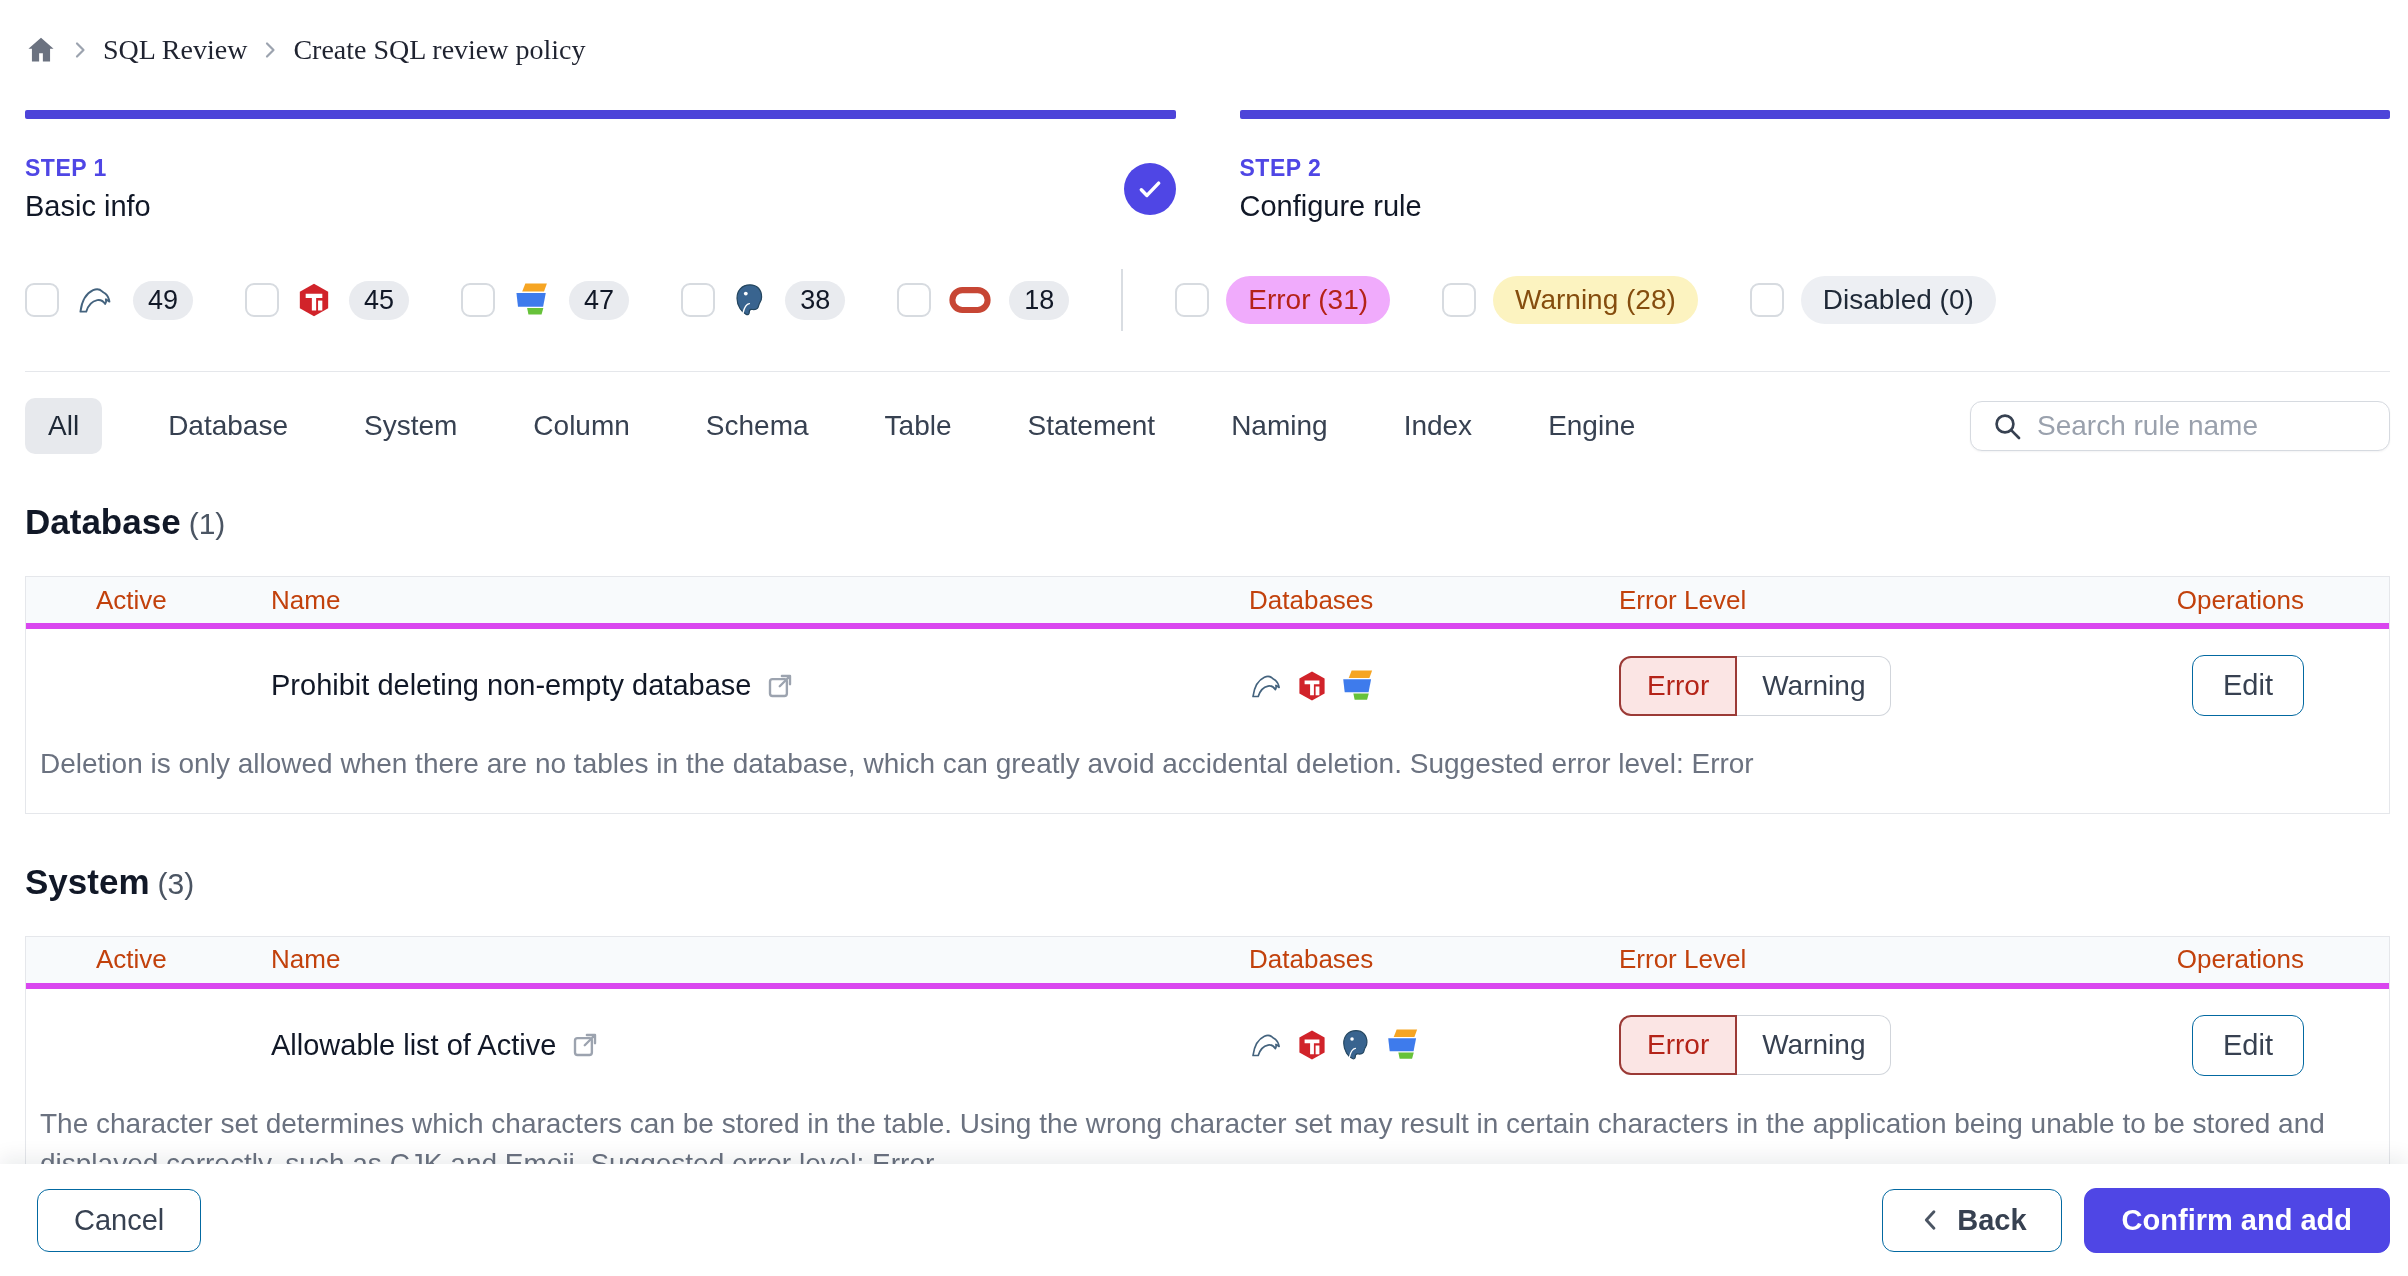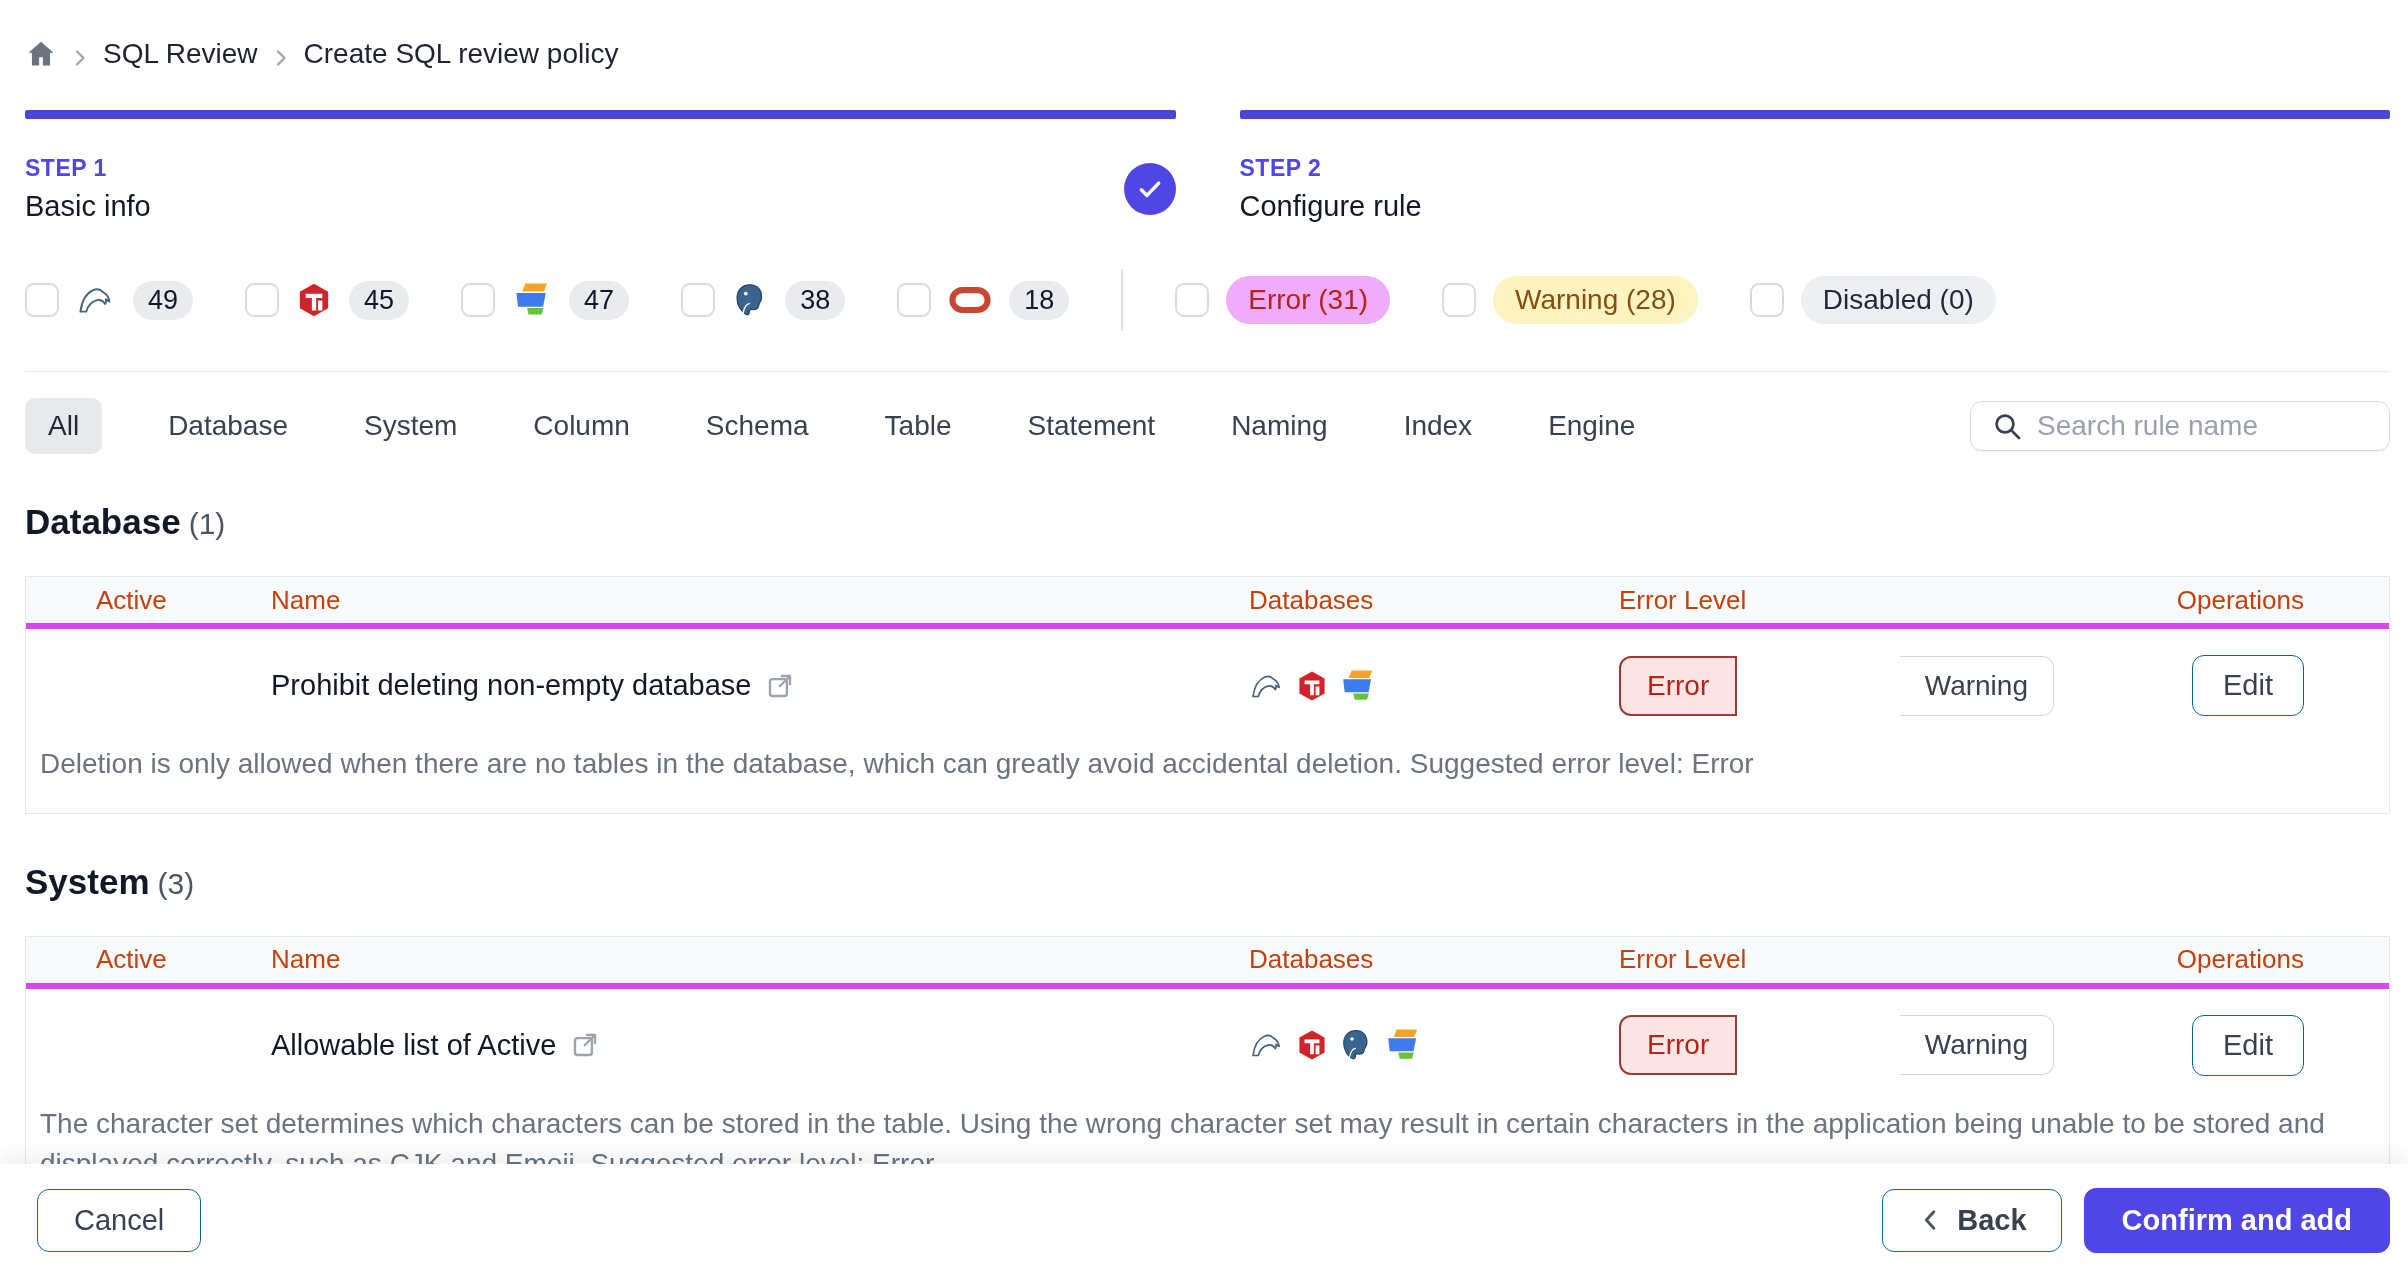--- a/index.html
+++ b/index.html
@@ -4,21 +4,21 @@
 <style>
   * { box-sizing: border-box; margin: 0; padding: 0; }
   html,body { width:2408px; height:1276px; overflow:hidden; }
   body {
     font-family: "Liberation Sans", sans-serif;
     background:#ffffff; color:#111827; position:relative;
   }
   .page { padding: 0 18px 0 25px; }
 
   
-  .breadcrumb { display:flex; align-items:flex-end; gap:11px; padding-top:30px; height:70px; }
+  .breadcrumb { display:flex; align-items:center; gap:11px; padding-top:30px; height:70px;font-family:Liberation Serif, serif; }
   .crumb { font-size:28px; color:#1f2330; font-weight:500; }
   .crumb.current { font-weight:400; }
 
   
   .steps { display:flex; gap:64px; margin-top:40px; }
   .step { flex:1; }
   .step-bar { height:9px; background:#4d44d9; border-radius:2px; }
   .step-body { display:flex; justify-content:space-between; align-items:center; margin-top:36px; }
   .step-label { color:#4f46e5; font-weight:700; font-size:23px; letter-spacing:.5px; }
   .step-title { font-size:29px; color:#111827; font-weight:500; margin-top:8px; }
@@ -58,21 +58,21 @@
     align-items:center; padding:0 85px 0 70px; }
   .thead { background:#f8fafc; border-bottom:6px solid #d946ef; height:52px;
     color:#c2410c; font-size:26px; font-weight:500; }
   .thead .ops-col { text-align:right; }
   .rulerow { padding-top:26px; padding-bottom:22px; }
   .toggle { width:78px; height:48px; background:#4f46e5; border-radius:26px; position:relative; }
   .toggle::after { content:''; position:absolute; right:5px; top:5px; width:38px; height:38px;
     background:#fff; border-radius:50%; }
   .rule-name { display:flex; align-items:center; gap:14px; font-size:29px; color:#111827; }
   .db-icons { display:flex; align-items:center; gap:11px; }
-  .seg { display:inline-flex;justify-content:space-between; }
+  .seg { display:inline-flex; }
   .seg-error { padding:12px 26px; font-size:28px; color:#b42318; background:#fbe5e4;
     border:2px solid #9b3a36; border-radius:12px 0 0 12px; font-weight:500; }
   .seg-warning { padding:13px 25px; font-size:28px; color:#374151; background:#fff;
     border:1px solid #d1d5db; border-left:none; border-radius:0 12px 12px 0; }
   .ops-col { text-align:right; }
   .btn { display:inline-flex; align-items:center; justify-content:center; gap:12px;
     border:1px solid #0369a1; background:#fff; border-radius:12px; font-size:29px; color:#374151;
     font-family:"Liberation Sans",sans-serif; padding:13px 30px; cursor:pointer; }
   .rule-desc { padding:6px 60px 28px 14px; font-size:28px; color:#6b7280; line-height:1.45; }
 

